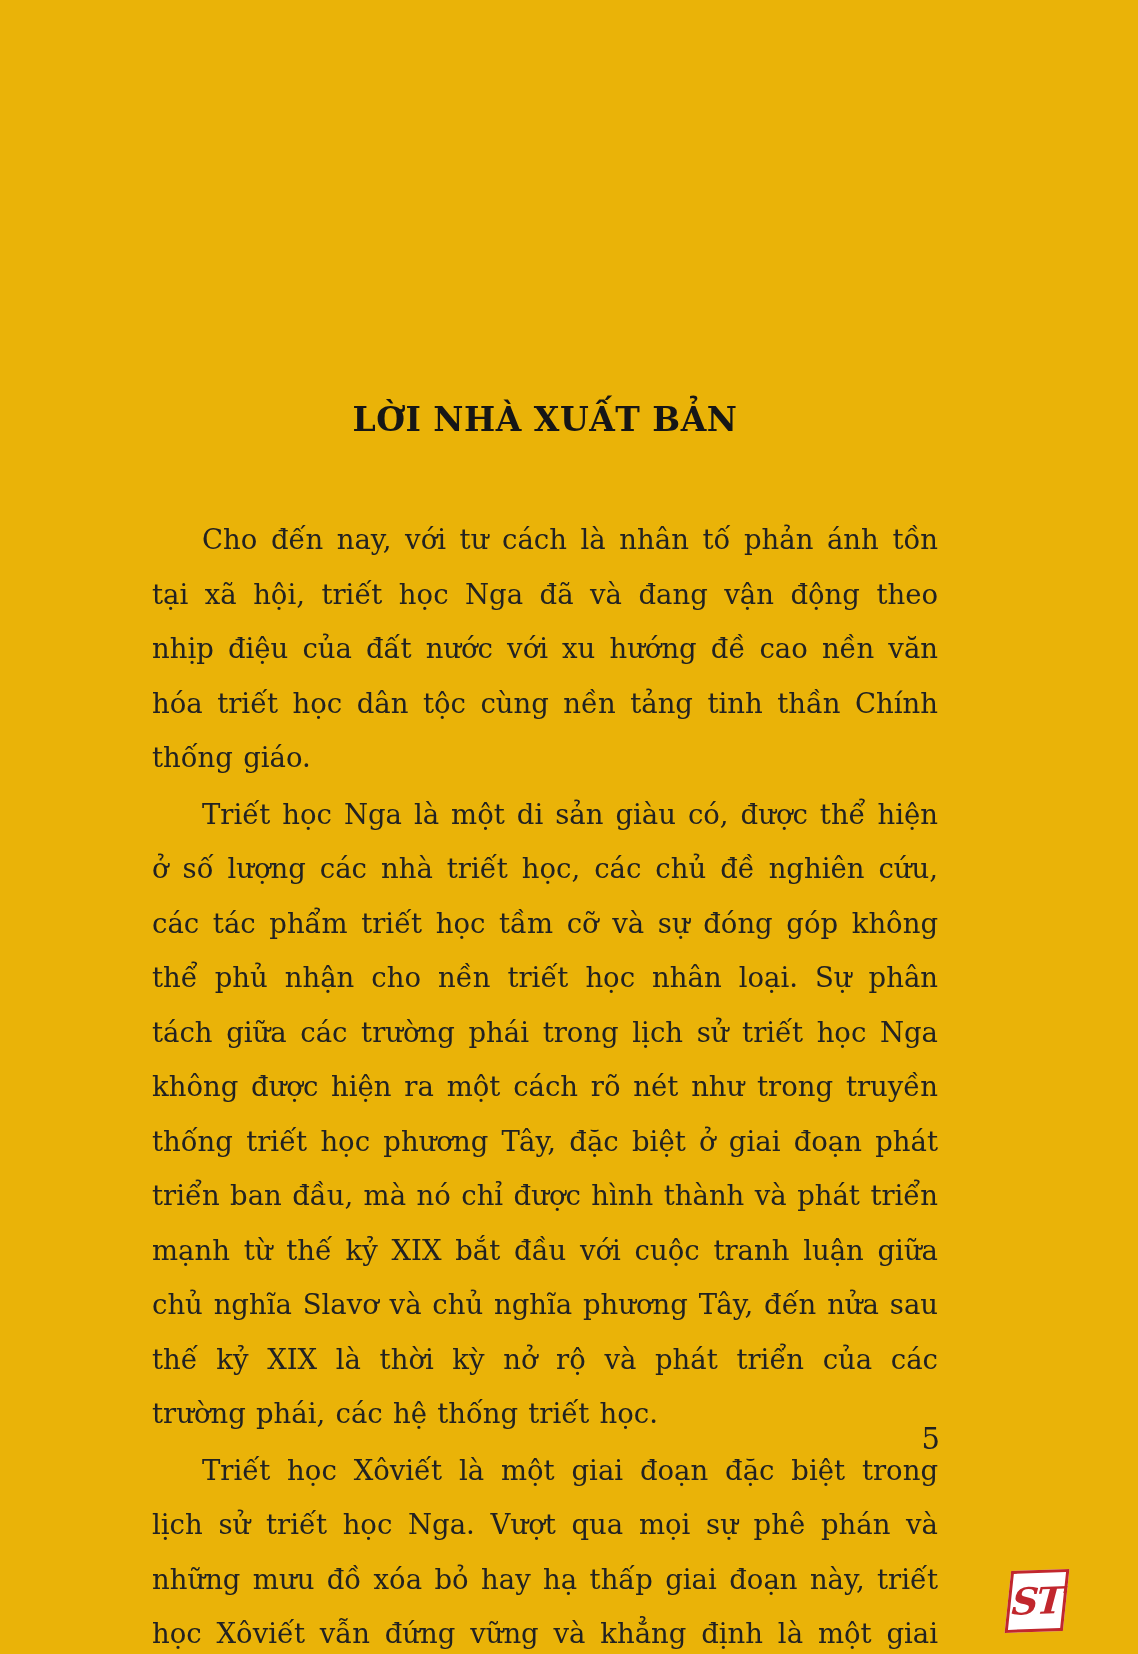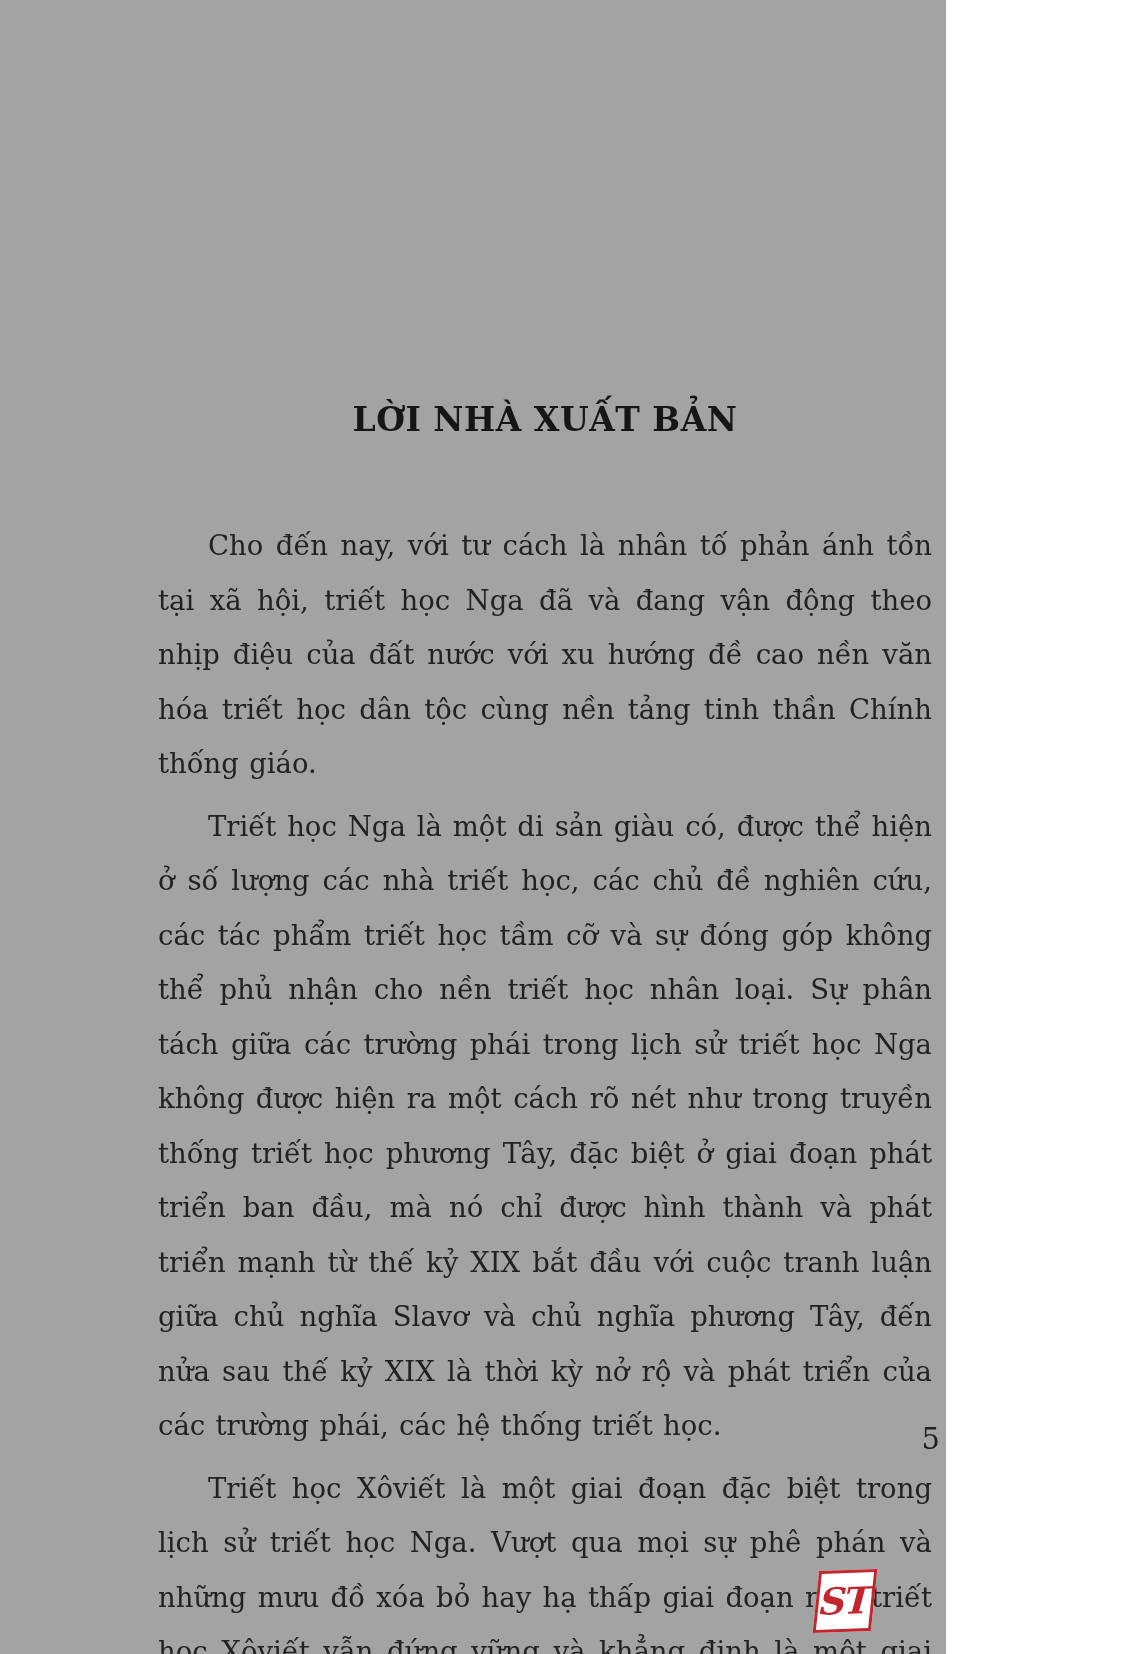--- a/index.html
+++ b/index.html
@@ -3,23 +3,23 @@
 <meta charset="utf-8">
 <style>
   html, body {
     margin: 0;
     padding: 0;
     background: #ffffff;
   }
 
   .page {
     position: relative;
-    width: 946px;
+    width: 1138px;
     height: 1654px;
-    background: #a3a3a3;
+    background: #eab308;
     font-family: "DejaVu Serif", "Liberation Serif", serif;
     color: #1d1d1f;
     overflow: hidden;
   }
 
   .title {
     position: absolute;
     top: 400px;
     left: 150px;
     width: 790px;
@@ -36,21 +36,21 @@
     top: 510px;
     left: 150px;
     width: 790px;
     font-size: 27.5px;
     line-height: 54.5px;
     text-align: justify;
     color: #222222;
   }
 
   .body-text p {
-    margin: 8px;
+    margin: 2px;
     text-indent: 50px;
     word-spacing: 1.5px;
   }
 
   .page-number {
     position: absolute;
     top: 1422px;
     left: 150px;
     width: 790px;
     text-align: right;

